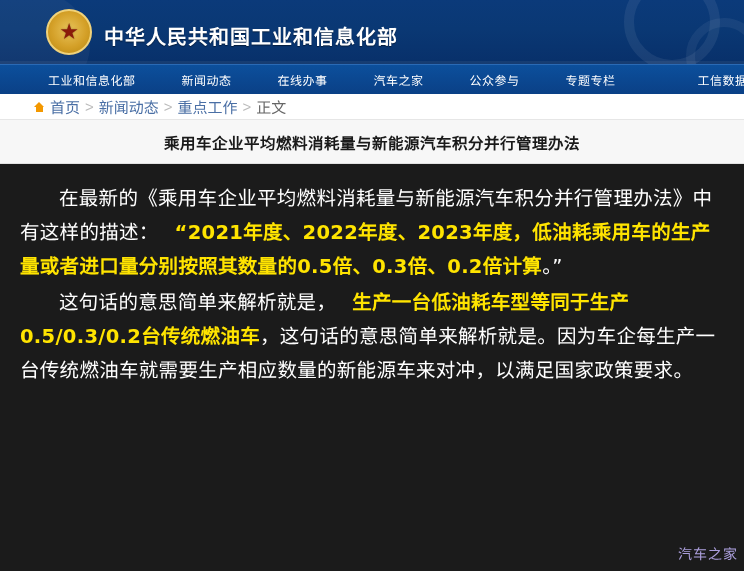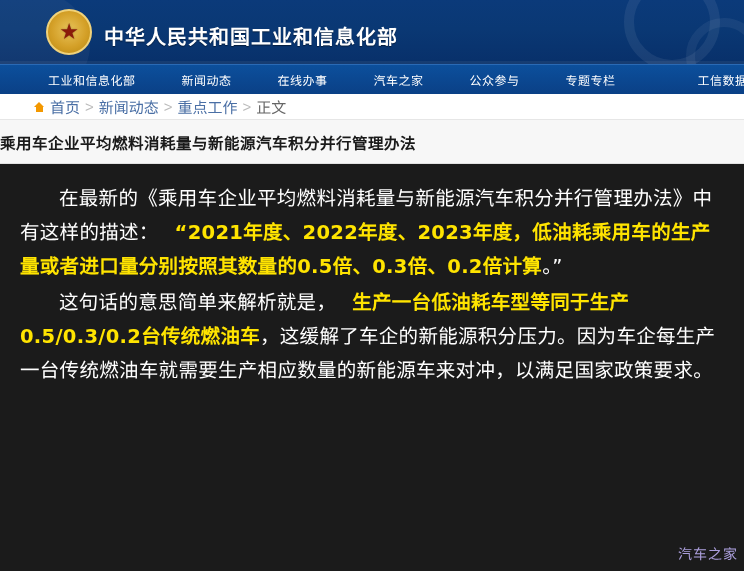--- a/index.html
+++ b/index.html
@@ -149,21 +149,21 @@
   }
   .crumb { color: #4a6fa5; cursor: pointer; }
   .crumb.static { color: #666; cursor: default; }
   .crumb-sep { margin: 0 5px; color: #bbb; }
 
   
   .article-head {
     height: 44px;
     background: #f7f7f7;
     border-bottom: 1px solid #e2e2e2;
-    display: flex; align-items: center; 
+    display: flex; align-items: center; justify-content: center;
   }
   .article-title {
     font-size: 15.5px;
     color: #1a1a1a;
     font-weight: bold;
     letter-spacing: .5px;
   }
 
   
   .content {
@@ -239,20 +239,20 @@
     <div class="article-title">乘用车企业平均燃料消耗量与新能源汽车积分并行管理办法</div>
   </div>
 
   <div class="content">
 
     <p class="para">
       <span>在最新的《乘用车企业平均燃料消耗量与新能源汽车积分并行管理办法》中有这样的描述：</span><span class="hl">“2021年度、2022年度、2023年度，低油耗乘用车的生产量或者进口量分别按照其数量的0.5倍、0.3倍、0.2倍计算</span><span>。”</span>
     </p>
 
     <p class="para">
-      <span>这句话的意思简单来解析就是，</span><span class="hl">生产一台低油耗车型等同于生产0.5/0.3/0.2台传统燃油车</span><span>，这缓解了车企的新能源积分压力。因为车企每生产一台传统燃油车就需要生产相应数量的新能源车来对冲，以满足国家政策要求。</span>
+      <span>这句话的意思简单来解析就是，</span><span class="hl">生产一台低油耗车型等同于生产0.5/0.3/0.2台传统燃油车</span><span>，这句话的意思简单来解析就是。因为车企每生产一台传统燃油车就需要生产相应数量的新能源车来对冲，以满足国家政策要求。</span>
     </p>
 
 
     <div class="watermark">汽车之家</div>
   </div>
 
 </div>
 
 </body></html>

